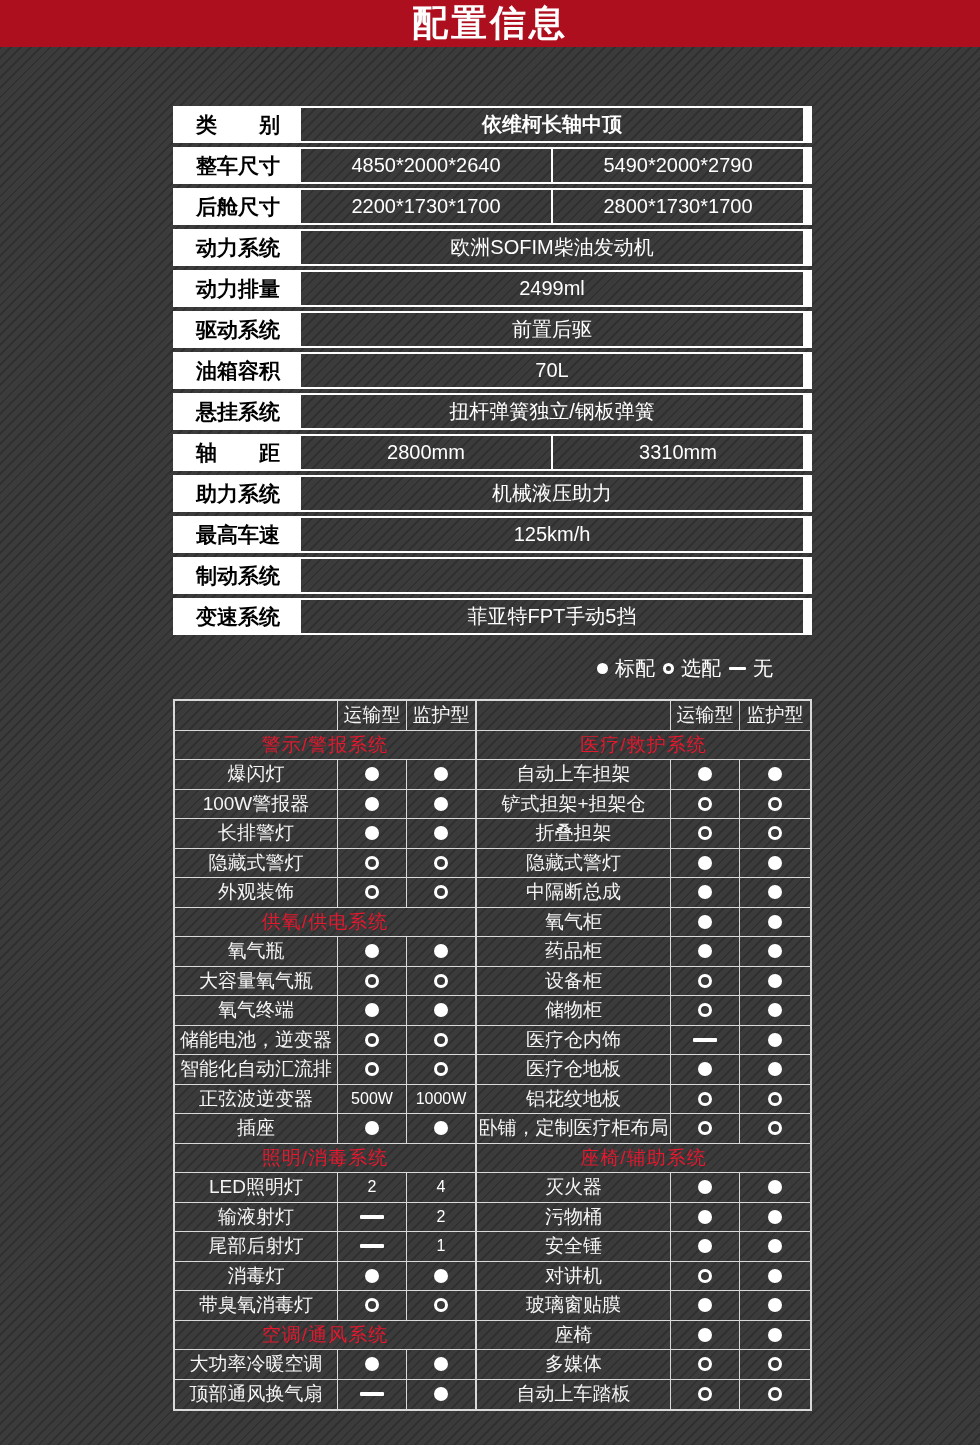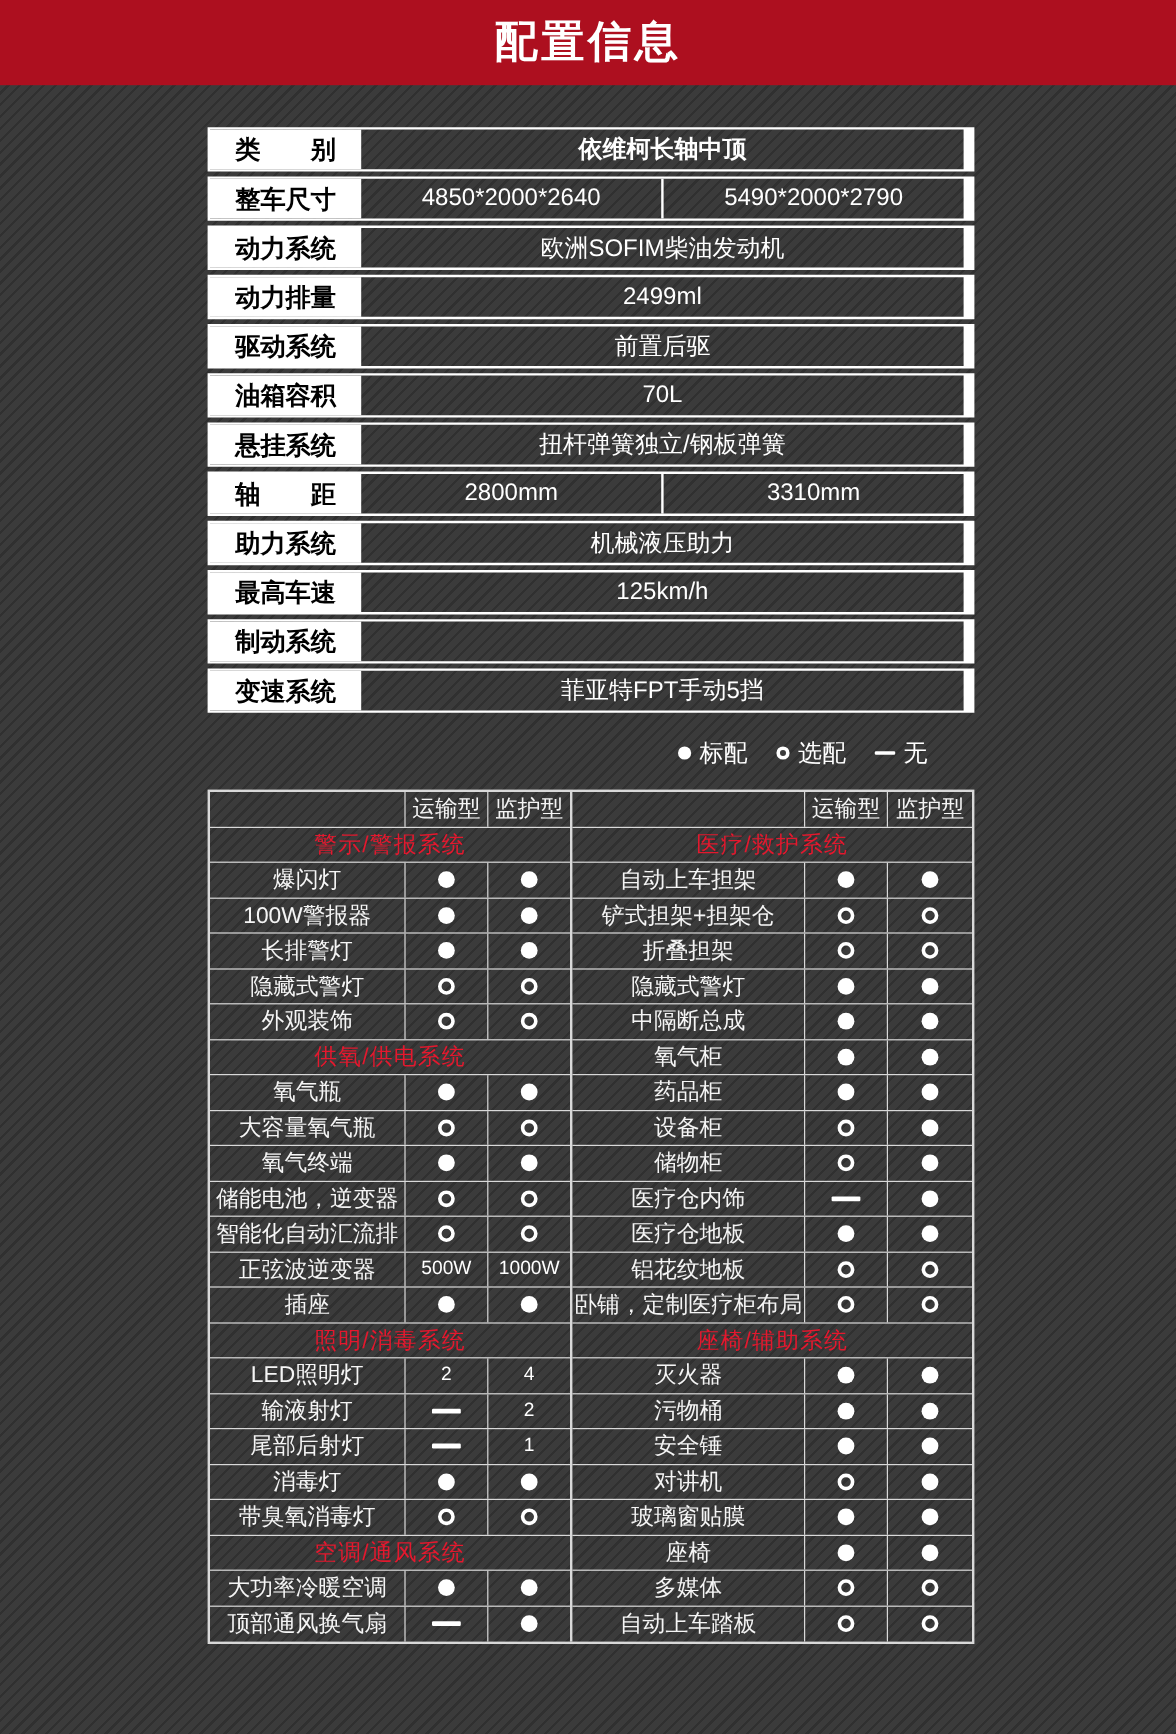--- a/index.html
+++ b/index.html
@@ -7,38 +7,38 @@
     --red-banner:#ad0f1f;
     --red-sec:#e4182e;
     --txt:#f5f5f5;
   }
   html,body{margin:0;padding:0;}
   body{
     width:980px;height:1445px;position:relative;overflow:hidden;
     background:repeating-linear-gradient(135deg,#3b3b3b 0px,#3b3b3b 5px,#303030 5px,#303030 7px);
     font-family:"Liberation Sans",sans-serif;
   }
-  .banner{position:absolute;top:0;left:0;width:100%;height:71px;background:var(--red-banner);
+  .banner{position:absolute;top:0;left:0;width:100%;height:47px;background:var(--red-banner);
     display:flex;align-items:center;justify-content:center;}
   .title{margin:0;color:#fff;font-size:36px;font-weight:700;letter-spacing:3px;}
   .content{position:absolute;left:173px;top:106px;width:602px;}
 
   
   .spec{width:639px;}
   .card{display:flex;height:37px;margin-bottom:4px;border:2px solid #fff;border-right-width:9px;box-sizing:border-box;}
   .card-label{width:126px;flex-shrink:0;background:#fff;color:#000;font-weight:700;font-size:21px;
     display:flex;align-items:center;justify-content:center;white-space:pre;overflow:hidden;}
   .card-vals{flex:1;display:flex;min-width:0;}
   .card-val{flex:1;display:flex;align-items:center;justify-content:center;color:#fff;font-size:20px;
     white-space:nowrap;overflow:hidden;}
   .card-val + .card-val{border-left:2px solid #fff;}
   .card:first-child .card-val{font-weight:700;}
 
   
-  .legend{margin-top:20px;display:flex;justify-content:flex-end;align-items:center;gap:24px;
+  .legend{margin-top:20px;display:flex;justify-content:flex-end;align-items:center;gap:8px;
     color:#fff;font-size:20px;padding-right:2px;}
   .legend-item{display:flex;align-items:center;gap:7px;}
 
   
   .ftable{margin-top:17px;width:639px;box-sizing:border-box;display:flex;
     border:2px solid var(--bd);color:var(--txt);font-size:19px;align-items:center;}
   .half-left{width:300px;}
   .half-right{width:335px;border-left:2px solid var(--bd);box-sizing:border-box;}
   .frow{display:grid;height:29.5px;box-sizing:border-box;border-bottom:1px solid var(--bd);}
   .half-left .frow{grid-template-columns:163px 69px 68px;}
@@ -76,20 +76,27 @@
         </div>
       </div>
       <div class="card">
         <div class="card-label">整车尺寸</div>
         <div class="card-vals">
           <div class="card-val">4850*2000*2640</div>
           <div class="card-val">5490*2000*2790</div>
         </div>
       </div>
       <div class="card">
+        <div class="card-label">后舱尺寸</div>
+        <div class="card-vals">
+          <div class="card-val">2200*1730*1700</div>
+          <div class="card-val">2800*1730*1700</div>
+        </div>
+      </div>
+      <div class="card">
         <div class="card-label">动力系统</div>
         <div class="card-vals">
           <div class="card-val">欧洲SOFIM柴油发动机</div>
         </div>
       </div>
       <div class="card">
         <div class="card-label">动力排量</div>
         <div class="card-vals">
           <div class="card-val">2499ml</div>
         </div>

